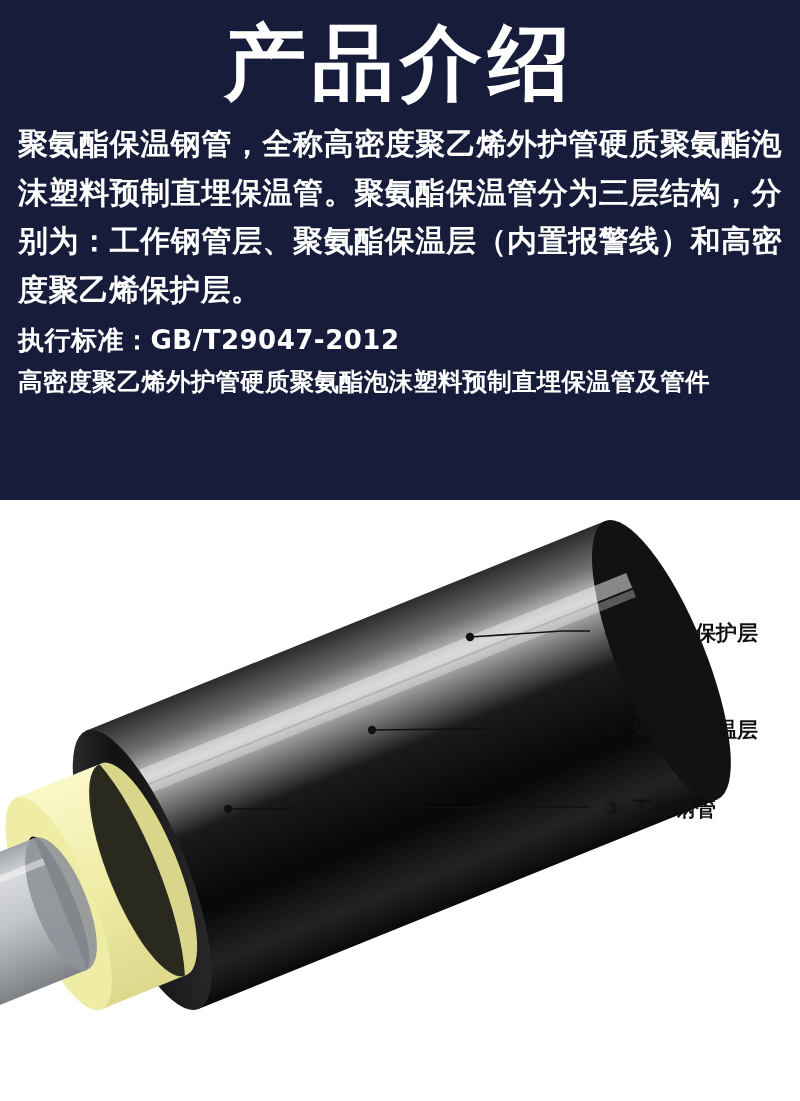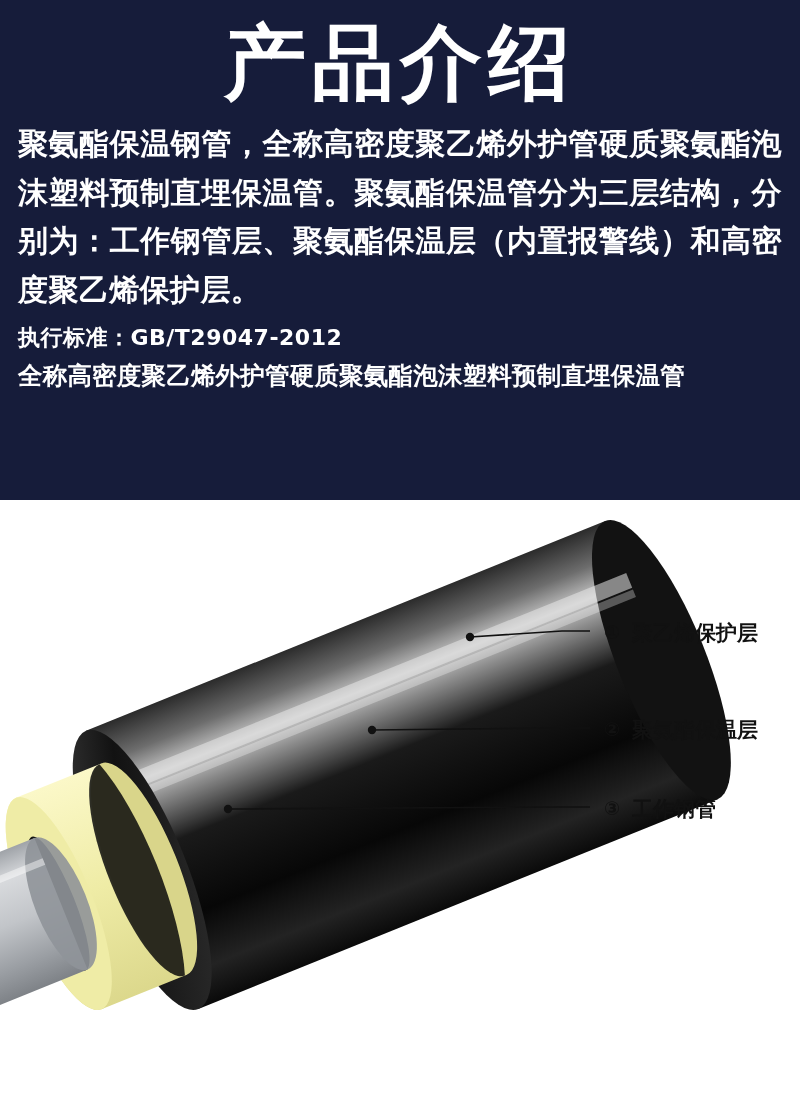--- a/index.html
+++ b/index.html
@@ -46,21 +46,21 @@
     font-size: 30px;
     font-weight: 700;
     line-height: 1.62;
     text-align: justify;
     text-justify: inter-ideograph;
     letter-spacing: 0.4px;
     font-family: "DejaVu Sans", "Liberation Sans", sans-serif;
   }
   .standard-line {
     color: #ffffff;
-    font-size: 22px;
+    font-size: 26px;
     font-weight: 900;
     line-height: 1.6;
     margin-top: 6px;
     letter-spacing: 0.5px;
     font-family: "DejaVu Sans", "Liberation Sans", sans-serif;
   }
   .standard-sub {
     color: #ffffff;
     font-size: 24.5px;
     font-weight: 900;
@@ -98,21 +98,21 @@
 </style>
 </head>
 <body>
 
 <div class="page">
 
   <div class="header">
     <div class="title">产品介绍</div>
     <div class="body-text">聚氨酯保温钢管，全称高密度聚乙烯外护管硬质聚氨酯泡沫塑料预制直埋保温管。聚氨酯保温管分为三层结构，分别为：工作钢管层、聚氨酯保温层（内置报警线）和高密度聚乙烯保护层。</div>
     <div class="standard-line">执行标准：GB/T29047-2012</div>
-    <div class="standard-sub">全称高密度聚乙烯外护管硬质聚氨酯泡沫塑料预制直埋保温管</div>
+    <div class="standard-sub">高密度聚乙烯外护管硬质聚氨酯泡沫塑料预制直埋保温管及管件</div>
   </div>
 
   <div class="figure">
     <svg class="figure-svg" width="800" height="601" viewBox="0 0 800 601">
       <defs>
 
         <linearGradient id="jacketGrad" x1="0" y1="0" x2="0" y2="1">
           <stop offset="0%" stop-color="#2b2b2b"></stop>
           <stop offset="12%" stop-color="#6d6d6d"></stop>
           <stop offset="22%" stop-color="#c9c9c9"></stop>

